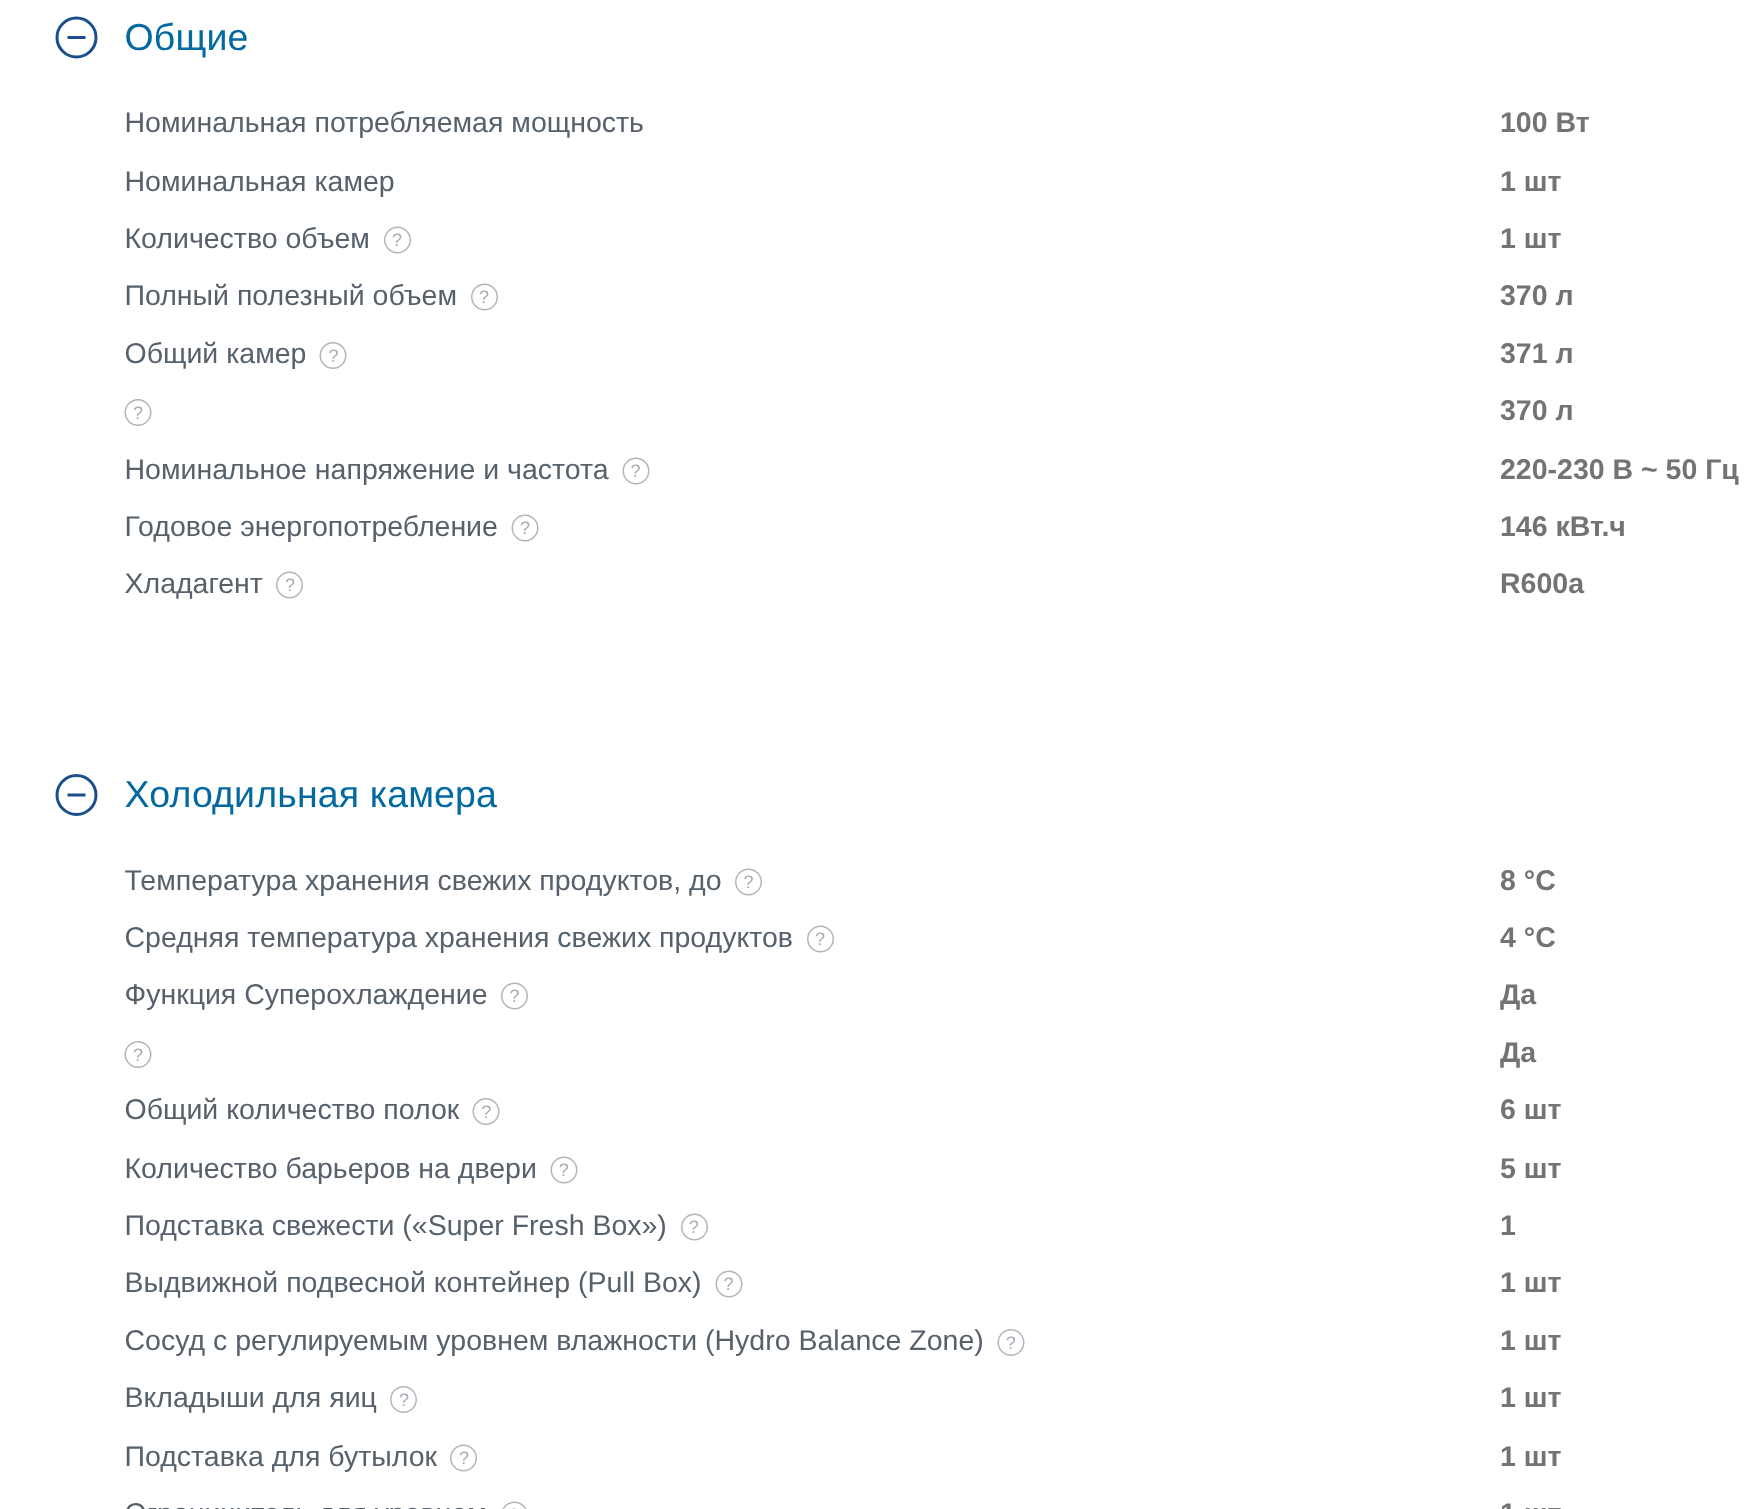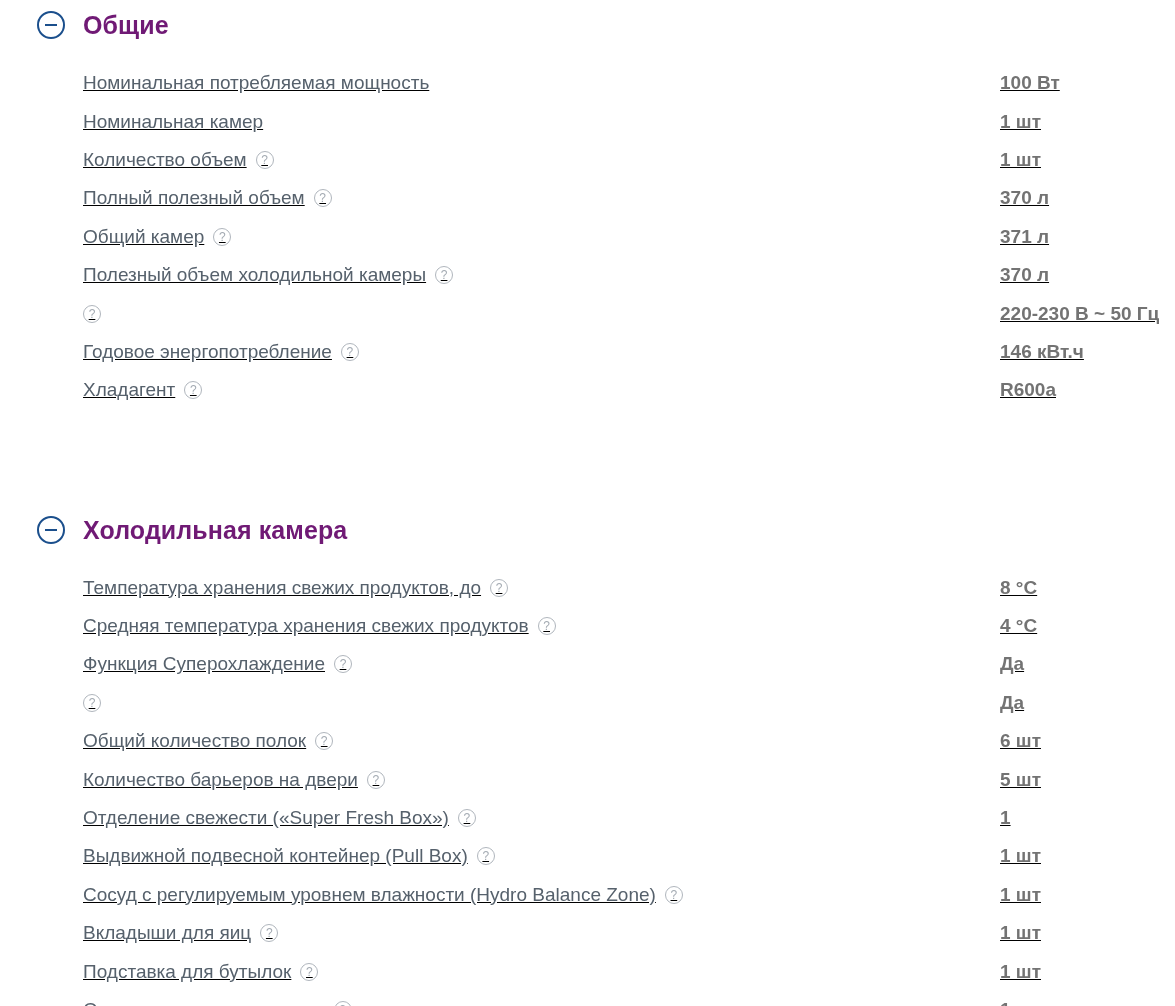--- a/index.html
+++ b/index.html
@@ -42,35 +42,34 @@
     top: 50%;
     width: 12px;
     height: 2px;
     background: #1b4f8c;
     transform: translate(-50%, -50%);
   }
   .section-title {
     margin: 0;
     font-size: 25px;
     line-height: 34px;
-    font-weight: 700;
-    color: #701a75;
+    font-weight: 400;
+    color: #0369a1;
     letter-spacing: 0.1px;
   }
 
   .section-rows {
     margin-left: 46px;
     margin-top: 22px;
   }
   .spec-row {
     display: grid;
     grid-template-columns: 917px 1fr;
     align-items: center;
     height: 38.4px;
-    text-decoration: underline;
   }
   .label-wrap {
     display: flex;
     align-items: center;
     gap: 9px;
     min-width: 0;
   }
   .spec-label {
     font-size: 19px;
     color: #56616c;
@@ -142,28 +141,28 @@
   <div class="spec-row">
     <div class="label-wrap">
       <span class="spec-label">Общий камер</span>
       <span class="help-icon">?</span>
     </div>
     <div class="spec-value">371 л</div>
   </div>
 
   <div class="spec-row">
     <div class="label-wrap">
-      <span class="spec-label">Полезный объем холодильной камеры</span>
       <span class="help-icon">?</span>
     </div>
     <div class="spec-value">370 л</div>
   </div>
 
   <div class="spec-row">
     <div class="label-wrap">
+      <span class="spec-label">Номинальное напряжение и частота</span>
       <span class="help-icon">?</span>
     </div>
     <div class="spec-value">220-230 В ~ 50 Гц</div>
   </div>
 
   <div class="spec-row">
     <div class="label-wrap">
       <span class="spec-label">Годовое энергопотребление</span>
       <span class="help-icon">?</span>
     </div>
@@ -228,21 +227,21 @@
   <div class="spec-row">
     <div class="label-wrap">
       <span class="spec-label">Количество барьеров на двери</span>
       <span class="help-icon">?</span>
     </div>
     <div class="spec-value">5 шт</div>
   </div>
 
   <div class="spec-row">
     <div class="label-wrap">
-      <span class="spec-label">Отделение свежести («Super Fresh Box»)</span>
+      <span class="spec-label">Подставка свежести («Super Fresh Box»)</span>
       <span class="help-icon">?</span>
     </div>
     <div class="spec-value">1</div>
   </div>
 
   <div class="spec-row">
     <div class="label-wrap">
       <span class="spec-label">Выдвижной подвесной контейнер (Pull Box)</span>
       <span class="help-icon">?</span>
     </div>

